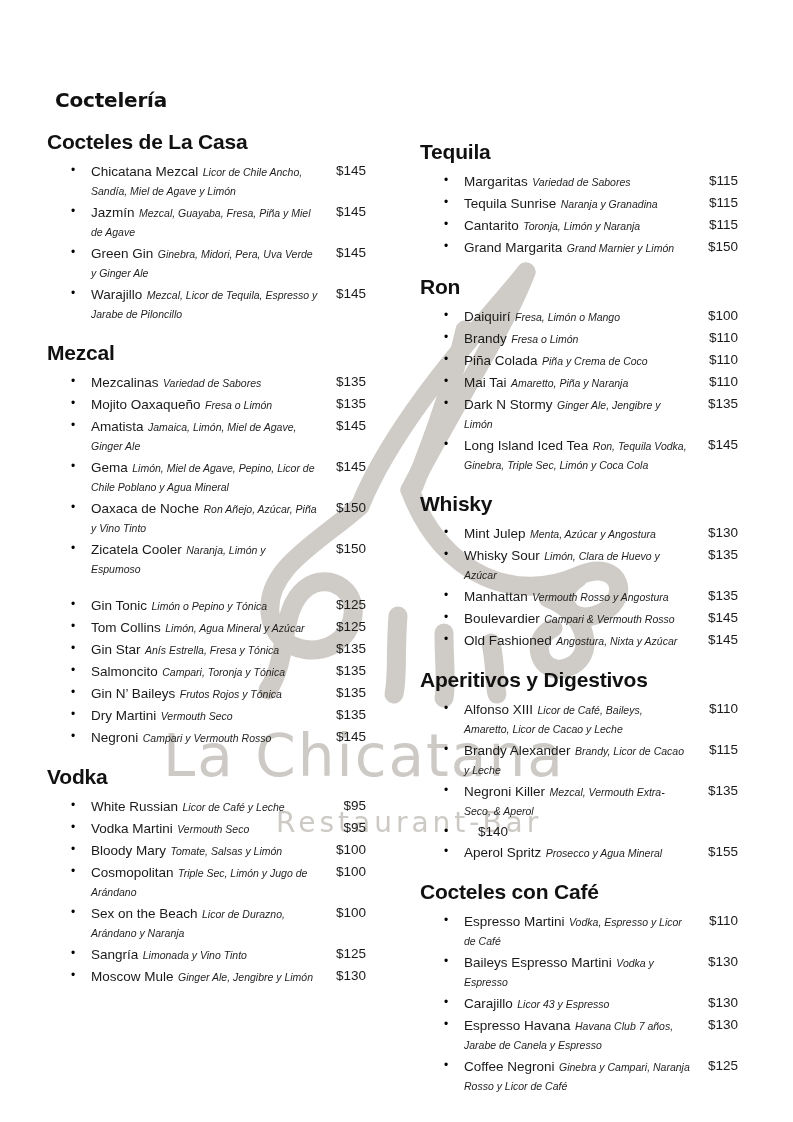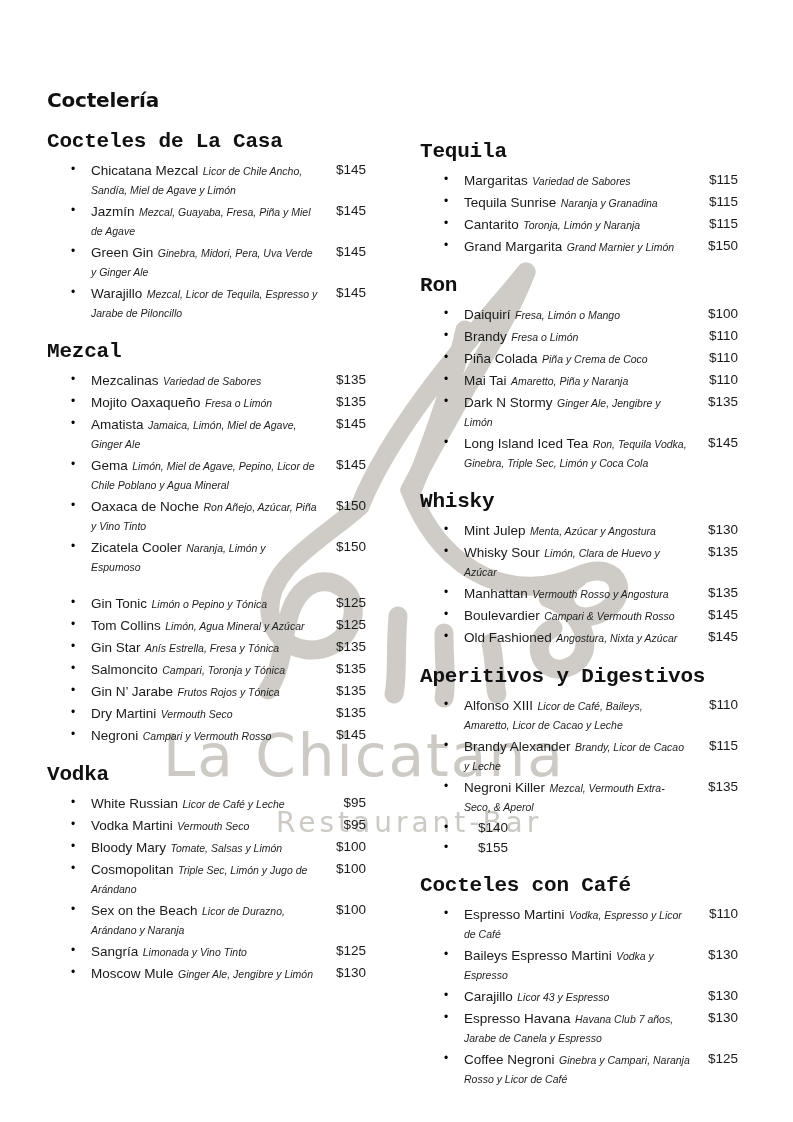--- a/index.html
+++ b/index.html
@@ -17,26 +17,26 @@
   }
   #wm-brand{left:163px;top:722px;font-size:58px;letter-spacing:2px;}
   #wm-tag{left:276px;top:806px;font-size:28px;letter-spacing:4px;}
   
   #content{position:absolute;inset:0;z-index:1;}
   .col{position:absolute;top:0;}
   #col-left{left:47px;top:88px;width:319px;}
   #col-right{left:420px;top:140px;width:318px;}
   .page-title{
     font-family:"DejaVu Sans",sans-serif;font-weight:bold;font-size:20px;
-    letter-spacing:-0.2px;color:#111;margin:0 0 18px 0;
+    letter-spacing:-0.2px;color:#111;margin:0 0 18px 8px;
   }
   .section{margin:0;}
   .section + .section{margin-top:18px;}
   .sec-heading{
-    font-family:Liberation Mono, monospace;font-weight:bold;font-size:21px;
+    font-family:Liberation Sans, sans-serif;font-weight:bold;font-size:21px;
     letter-spacing:-0.2px;color:#111;margin:0 0 8px 0;
   }
   #col-left .section:first-of-type{margin-top:0;}
   ul.items{list-style:none;margin:0;padding:0;}
   li.item{display:flex;align-items:flex-start;margin:0 0 3px 0;}
   .bullet{
     width:20px;flex:0 0 20px;text-align:left;padding-left:24px;
     font-size:12px;line-height:17px;color:#000;
   }
   .itext{flex:1 1 auto;line-height:17px;padding-right:4px;}
@@ -167,21 +167,21 @@
   </li>
 
   <li class="item">
     <span class="bullet">•</span>
     <span class="itext"><span class="iname">Salmoncito</span> <span class="idesc">Campari, Toronja y Tónica</span></span>
     <span class="iprice">$135</span>
   </li>
 
   <li class="item">
     <span class="bullet">•</span>
-    <span class="itext"><span class="iname">Gin N’ Jarabe</span> <span class="idesc">Frutos Rojos y Tónica</span></span>
+    <span class="itext"><span class="iname">Gin N’ Baileys</span> <span class="idesc">Frutos Rojos y Tónica</span></span>
     <span class="iprice">$135</span>
   </li>
 
   <li class="item">
     <span class="bullet">•</span>
     <span class="itext"><span class="iname">Dry Martini</span> <span class="idesc">Vermouth Seco</span></span>
     <span class="iprice">$135</span>
   </li>
 
   <li class="item">
@@ -366,20 +366,21 @@
     <span class="iprice">$135</span>
   </li>
 
   <li class="item">
     <span class="bullet">•</span>
     <span class="iprice">$140</span>
   </li>
 
   <li class="item">
     <span class="bullet">•</span>
+    <span class="itext"><span class="iname">Aperol Spritz</span> <span class="idesc">Prosecco y Agua Mineral</span></span>
     <span class="iprice">$155</span>
   </li>
 </ul>
   </div>
 
   <div class="section">
     <h2 class="sec-heading">Cocteles con Café</h2>
     <ul class="items">
   <li class="item">
     <span class="bullet">•</span>

